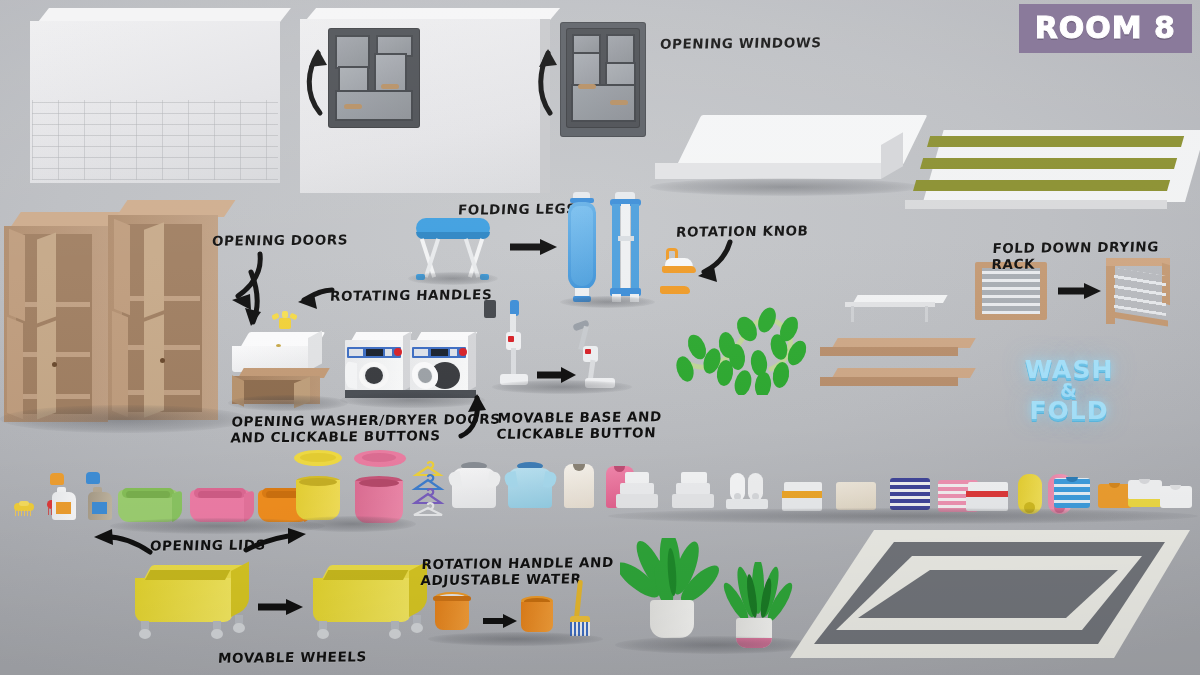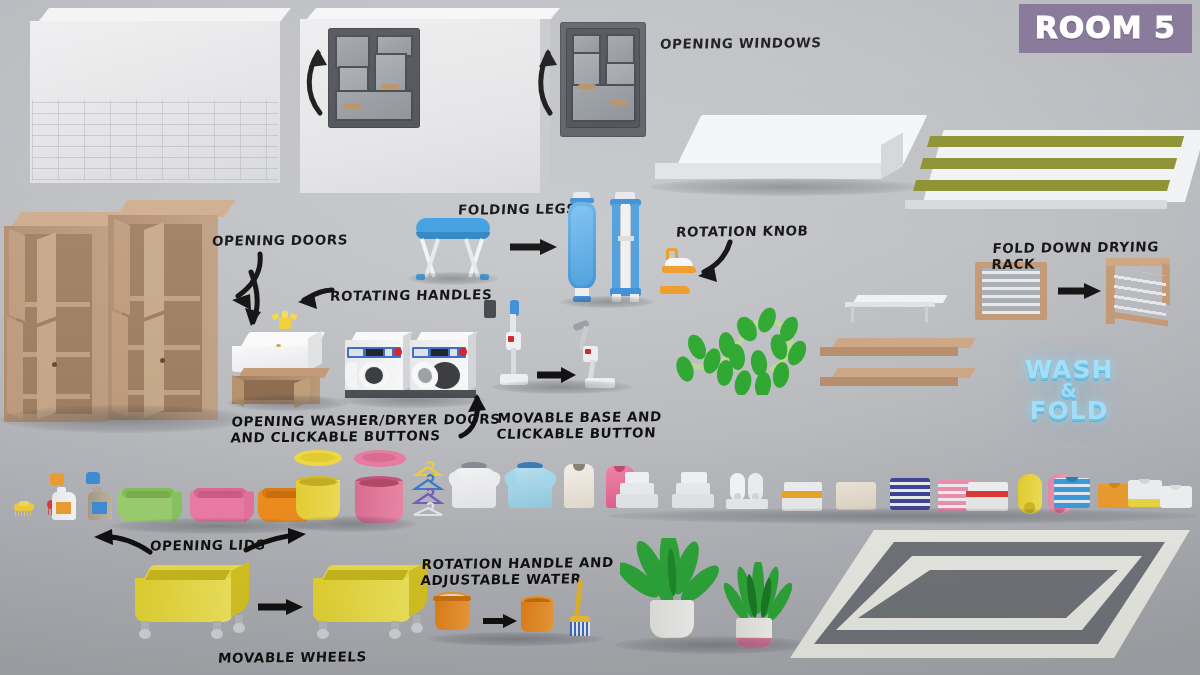--- a/index.html
+++ b/index.html
@@ -730,16 +730,16 @@
       <polygon points="84,0 400,0 324,128 0,128" fill="#efefe9"></polygon>
       <polygon points="104,12 375,12 308,114 24,114" fill="#73767c"></polygon>
       <polygon points="122,26 352,26 292,100 46,100" fill="#efefe9"></polygon>
       <polygon points="140,40 328,40 276,88 68,88" fill="#73767c"></polygon>
     </svg>
   </div>
 
   <div class="floorlight"></div>
 
   <div class="badge">
-    <span>ROOM 5</span>
+    <span>ROOM 8</span>
   </div>
 
 </div>
 
 </body></html>

